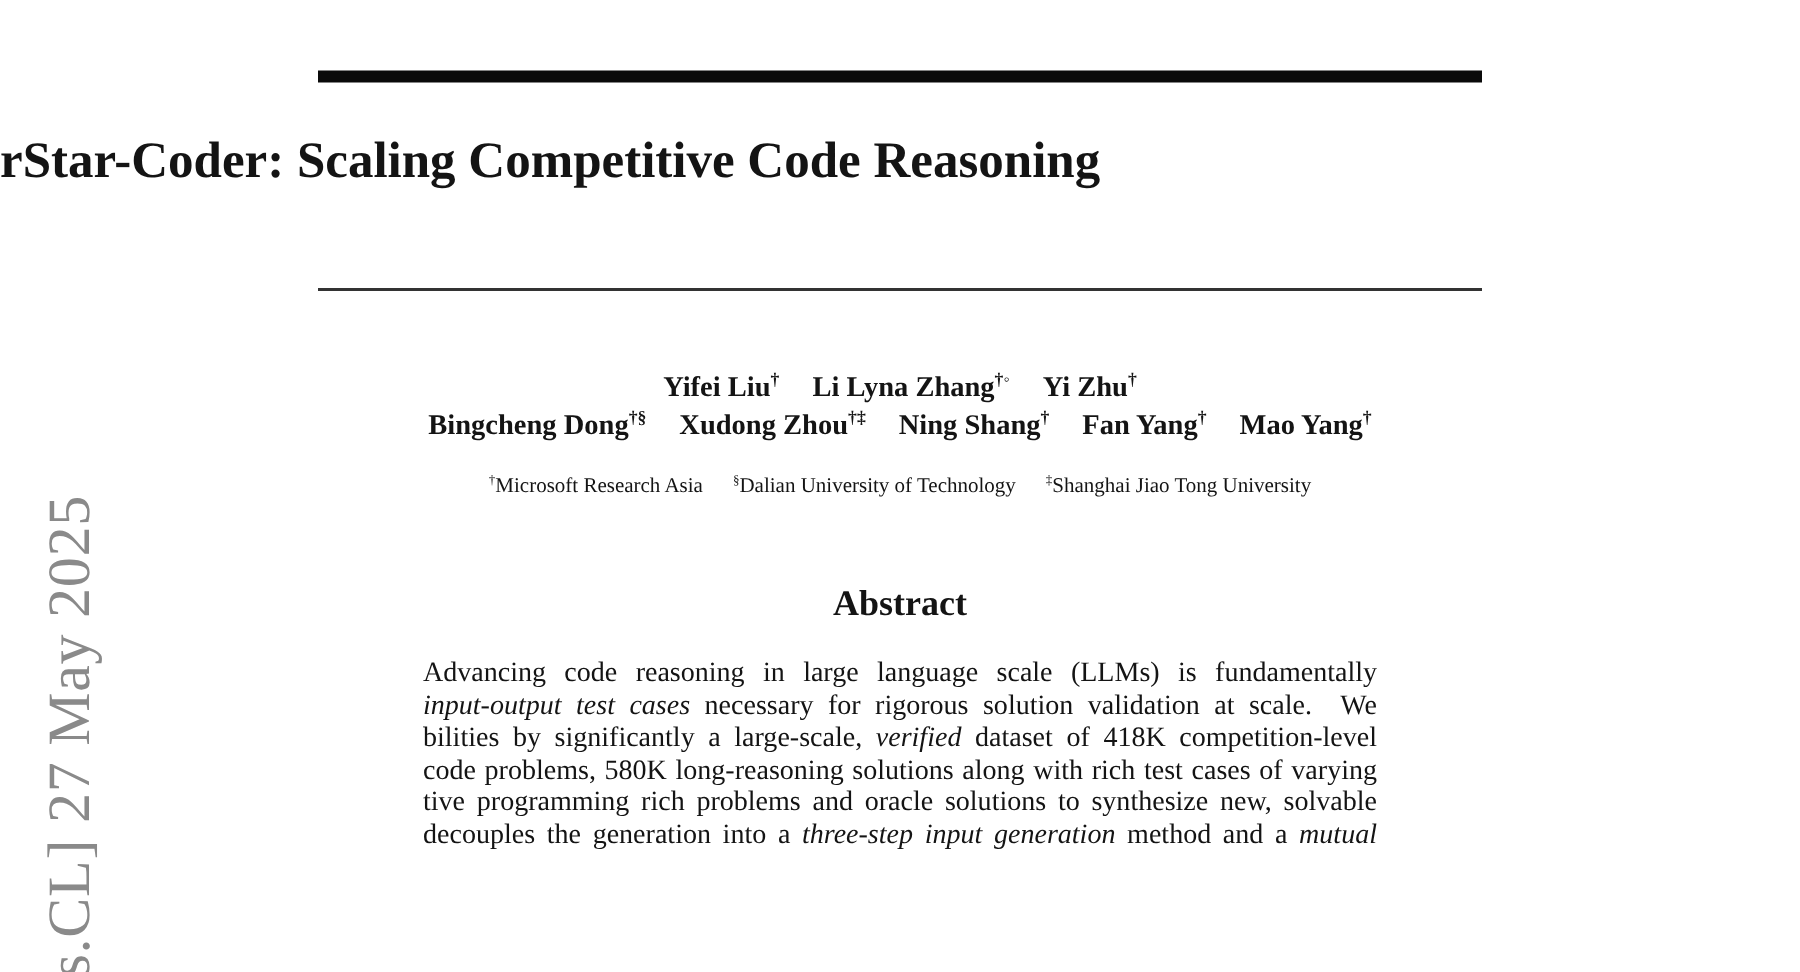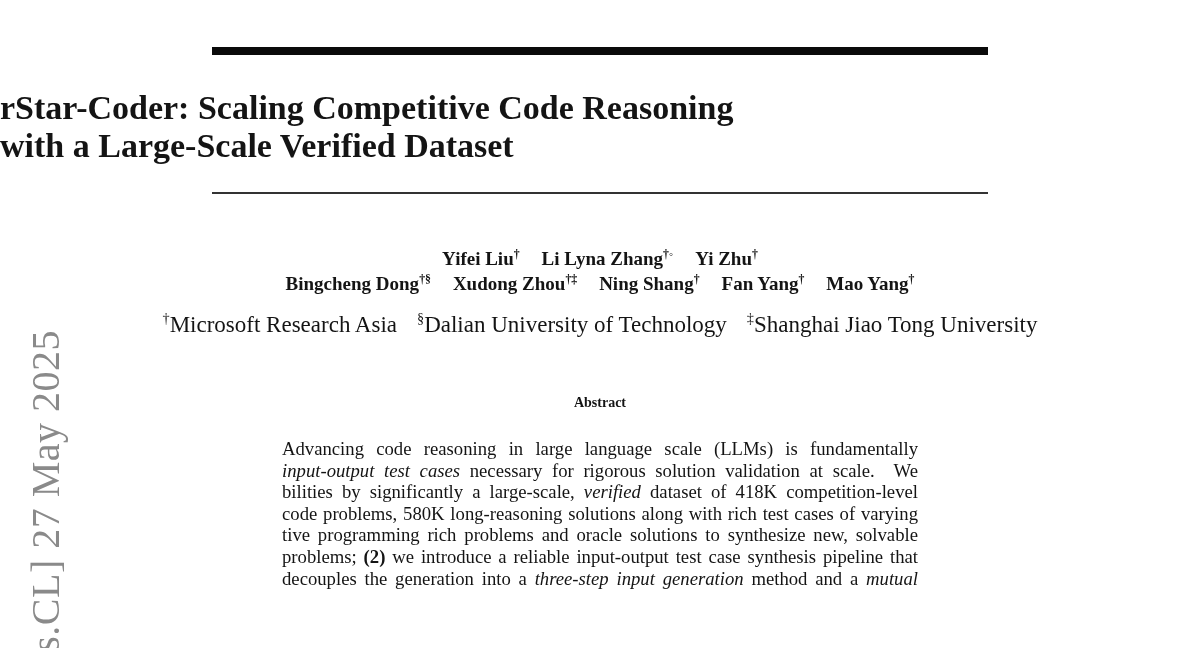--- a/index.html
+++ b/index.html
@@ -32,65 +32,63 @@
   .authors{
     position:absolute;left:0;top:246px;width:1200px;
     text-align:center;font-weight:bold;font-size:19px;line-height:25px;
   }
   .author{margin:4px 11px;white-space:nowrap;}
   .authors sup,.affils sup{font-size:62%;line-height:0;}
 
   
   .affils{
     position:absolute;left:0;top:313px;width:1200px;
-    text-align:center;font-size:23px;line-height:24px;
+    text-align:center;font-size:14px;line-height:24px;
   }
   .affil{margin:0 10px;white-space:nowrap;}
 
   
   .abs-head{
     position:absolute;left:0;top:390px;width:1200px;
-    text-align:center;font-weight:bold;font-size:14px;line-height:26px;
+    text-align:center;font-weight:bold;font-size:24px;line-height:26px;
   }
   .abs-body{
     position:absolute;left:282px;top:438px;width:636px;
     font-size:18.7px;line-height:21.6px;
   }
   .abs-line{text-align:justify;text-align-last:justify;}
   .it{font-style:italic;}
   .bd{font-weight:bold;}
 </style>
 </head>
 <body>
 
 <div class="page">
 
   <div class="stamp" style="color: rgb(138, 138, 138);">cs.CL]  27 May 2025</div>
 
   <div class="rule-thick"></div>
 
   <div class="title">
     <div>rStar-Coder: Scaling Competitive Code Reasoning</div>
-    <div>with a Large-Scale Verified Dataset</div>
   </div>
 
   <div class="rule-thin"></div>
 
   <div class="authors">
     <div><span class="author">Yifei Liu<sup>†</sup></span><span class="author">Li Lyna Zhang<sup>†◦</sup></span><span class="author">Yi Zhu<sup>†</sup></span></div>
     <div><span class="author">Bingcheng Dong<sup>†§</sup></span><span class="author">Xudong Zhou<sup>†‡</sup></span><span class="author">Ning Shang<sup>†</sup></span><span class="author">Fan Yang<sup>†</sup></span><span class="author">Mao Yang<sup>†</sup></span></div>
   </div>
 
   <div class="affils"><span class="affil"><sup>†</sup>Microsoft Research Asia</span><span class="affil"><sup>§</sup>Dalian University of Technology</span><span class="affil"><sup>‡</sup>Shanghai Jiao Tong University</span></div>
 
   <div class="abs-head">Abstract</div>
 
   <div class="abs-body">
       <div class="abs-line"><span>Advancing code reasoning in large language scale (LLMs) is fundamentally</span></div>
       <div class="abs-line"><span class="it">input-output test cases</span><span> necessary for rigorous solution validation at scale.&nbsp; We</span></div>
       <div class="abs-line"><span>bilities by significantly a large-scale, </span><span class="it">verified</span><span> dataset of 418K competition-level</span></div>
       <div class="abs-line"><span>code problems, 580K long-reasoning solutions along with rich test cases of varying</span></div>
       <div class="abs-line"><span>tive programming rich problems and oracle solutions to synthesize new, solvable</span></div>
-      <div class="abs-line"><span>problems; </span><span class="bd">(2)</span><span> we introduce a reliable input-output test case synthesis pipeline that</span></div>
       <div class="abs-line"><span>decouples the generation into a </span><span class="it">three-step input generation</span><span> method and a </span><span class="it">mutual</span></div>
     </div>
 
 </div>
 
 </body></html>

